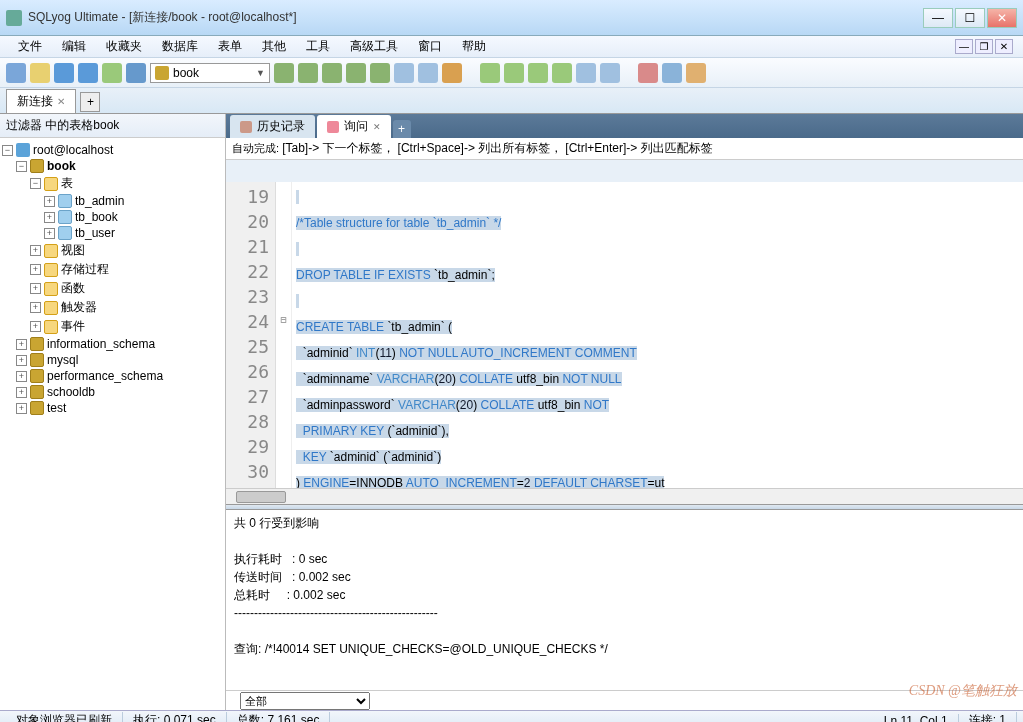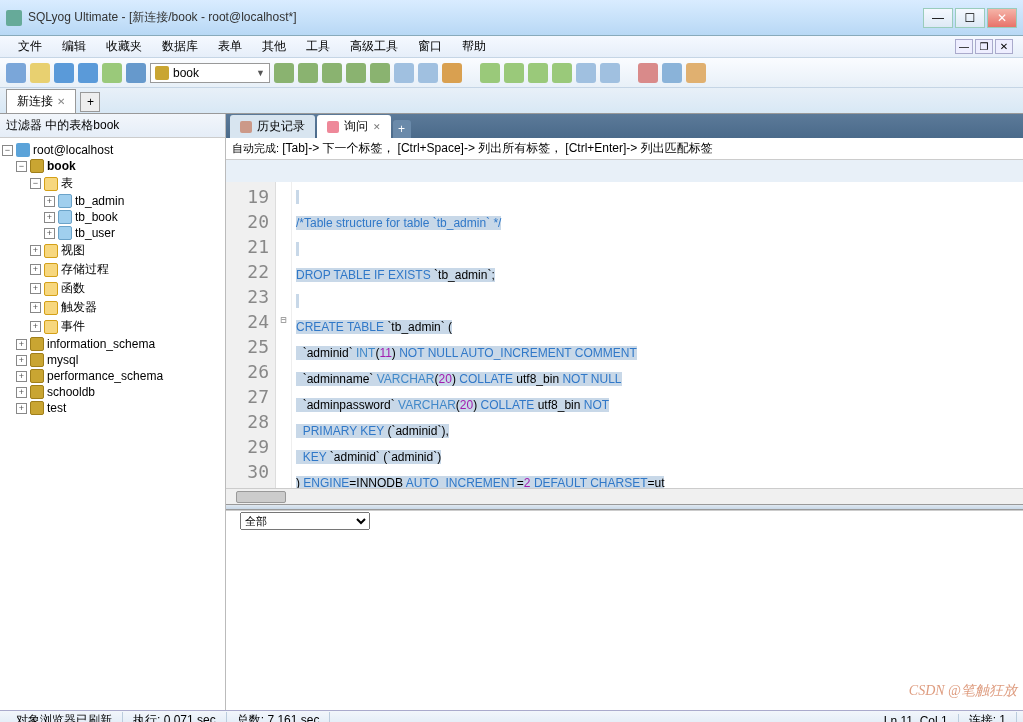--- a/index.html
+++ b/index.html
@@ -48,21 +48,21 @@
 .autocomplete-bar .lbl { font-size: 11px; }
 .autocomplete-bar .kw { color: #000; }
 .editor-wrap { flex: 1; display: flex; background: #fff; overflow: hidden; min-height: 200px; margin-top: 22px; }
 .gutter { width: 50px; background: #f0f0f0; border-right: 1px solid #ddd; color: #888; font-family: Consolas, monospace; font-size: 18px; text-align: right; padding: 2px 6px 2px 0; line-height: 25px; user-select: none; }
 .fold-gutter { width: 16px; background: #fff; border-right: 1px solid #eee; font-family: monospace; font-size: 10px; text-align: center; line-height: 25px; color: #888; }
 .code { flex: 1; font-family: Consolas, "Courier New", monospace; font-size: 18px; line-height: 25px; padding: 2px 4px; overflow: auto; white-space: pre; }
 .sel { background: #c8d8e8; }
 .c-blue { color: #3078c8; }
 .c-id { color: #000; }
 .c-type { color: #4088c9; }
-.c-num { color: #a21caf; }
+.c-num { color: #0f172a; }
 .h-scroll { height: 16px; background: #f0f0f0; border-top: 1px solid #ccc; display: flex; align-items: center; }
 .h-scroll .thumb { width: 50px; height: 12px; background: #ccc; border: 1px solid #999; margin-left: 10px; border-radius: 2px; }
 .splitter { height: 6px; background: linear-gradient(#e0e8f0,#c8d8e8); border-top: 1px solid #999; border-bottom: 1px solid #999; cursor: ns-resize; }
 .result-wrap { height: 200px; display: flex; flex-direction: column; background: #fff; }
 .rtab-bar { height: 24px; background: linear-gradient(#5c7a99,#4a6a8a); display: flex; align-items: center; padding: 0 4px; gap: 2px; }
 .rtab { background: #9db5cc; border-radius: 3px 3px 0 0; padding: 3px 8px; color: #fff; display: flex; align-items: center; gap: 4px; font-size: 11px; cursor: pointer; }
 .rtab.active { background: #fff; color: #000; }
 .rtab .ri { width: 12px; height: 12px; border-radius: 2px; }
 .rtab.active .ri.info { background: #3b8ad9; }
 .rtab .ri.tbl { background: #a0c8e8; border: 1px solid #6a9; }
@@ -276,20 +276,30 @@
 <span class="sel">  <span class="c-blue">KEY</span> <span class="c-id">`adminid`</span> (<span class="c-id">`adminid`</span>)</span>
 <span class="sel">) <span class="c-blue">ENGINE</span>=INNODB <span class="c-blue">AUTO_INCREMENT</span>=<span class="c-num">2</span> <span class="c-blue">DEFAULT CHARSET</span>=ut</span>
 </div>
     </div>
     <div class="h-scroll">
         <div class="thumb"></div>
       </div>
     <div class="splitter"></div>
 
     <div class="result-wrap">
+      <div class="result-body"><span>共 0 行受到影响</span>
+
+<span>执行耗时   : 0 sec</span>
+<span>传送时间   : 0.002 sec</span>
+<span>总耗时     : 0.002 sec</span>
+<span>---------------------------------------------------</span>
+
+<span>查询: /*!40014 SET UNIQUE_CHECKS=@OLD_UNIQUE_CHECKS */</span>
+
+</div>
       <div class="select-all">
         <select><option>全部</option></select>
       </div>
     </div>
   </div>
 </div>
 
 <div class="statusbar">
   <div class="cell">对象浏览器已刷新</div>
   <div class="cell">执行: 0.071 sec</div>

